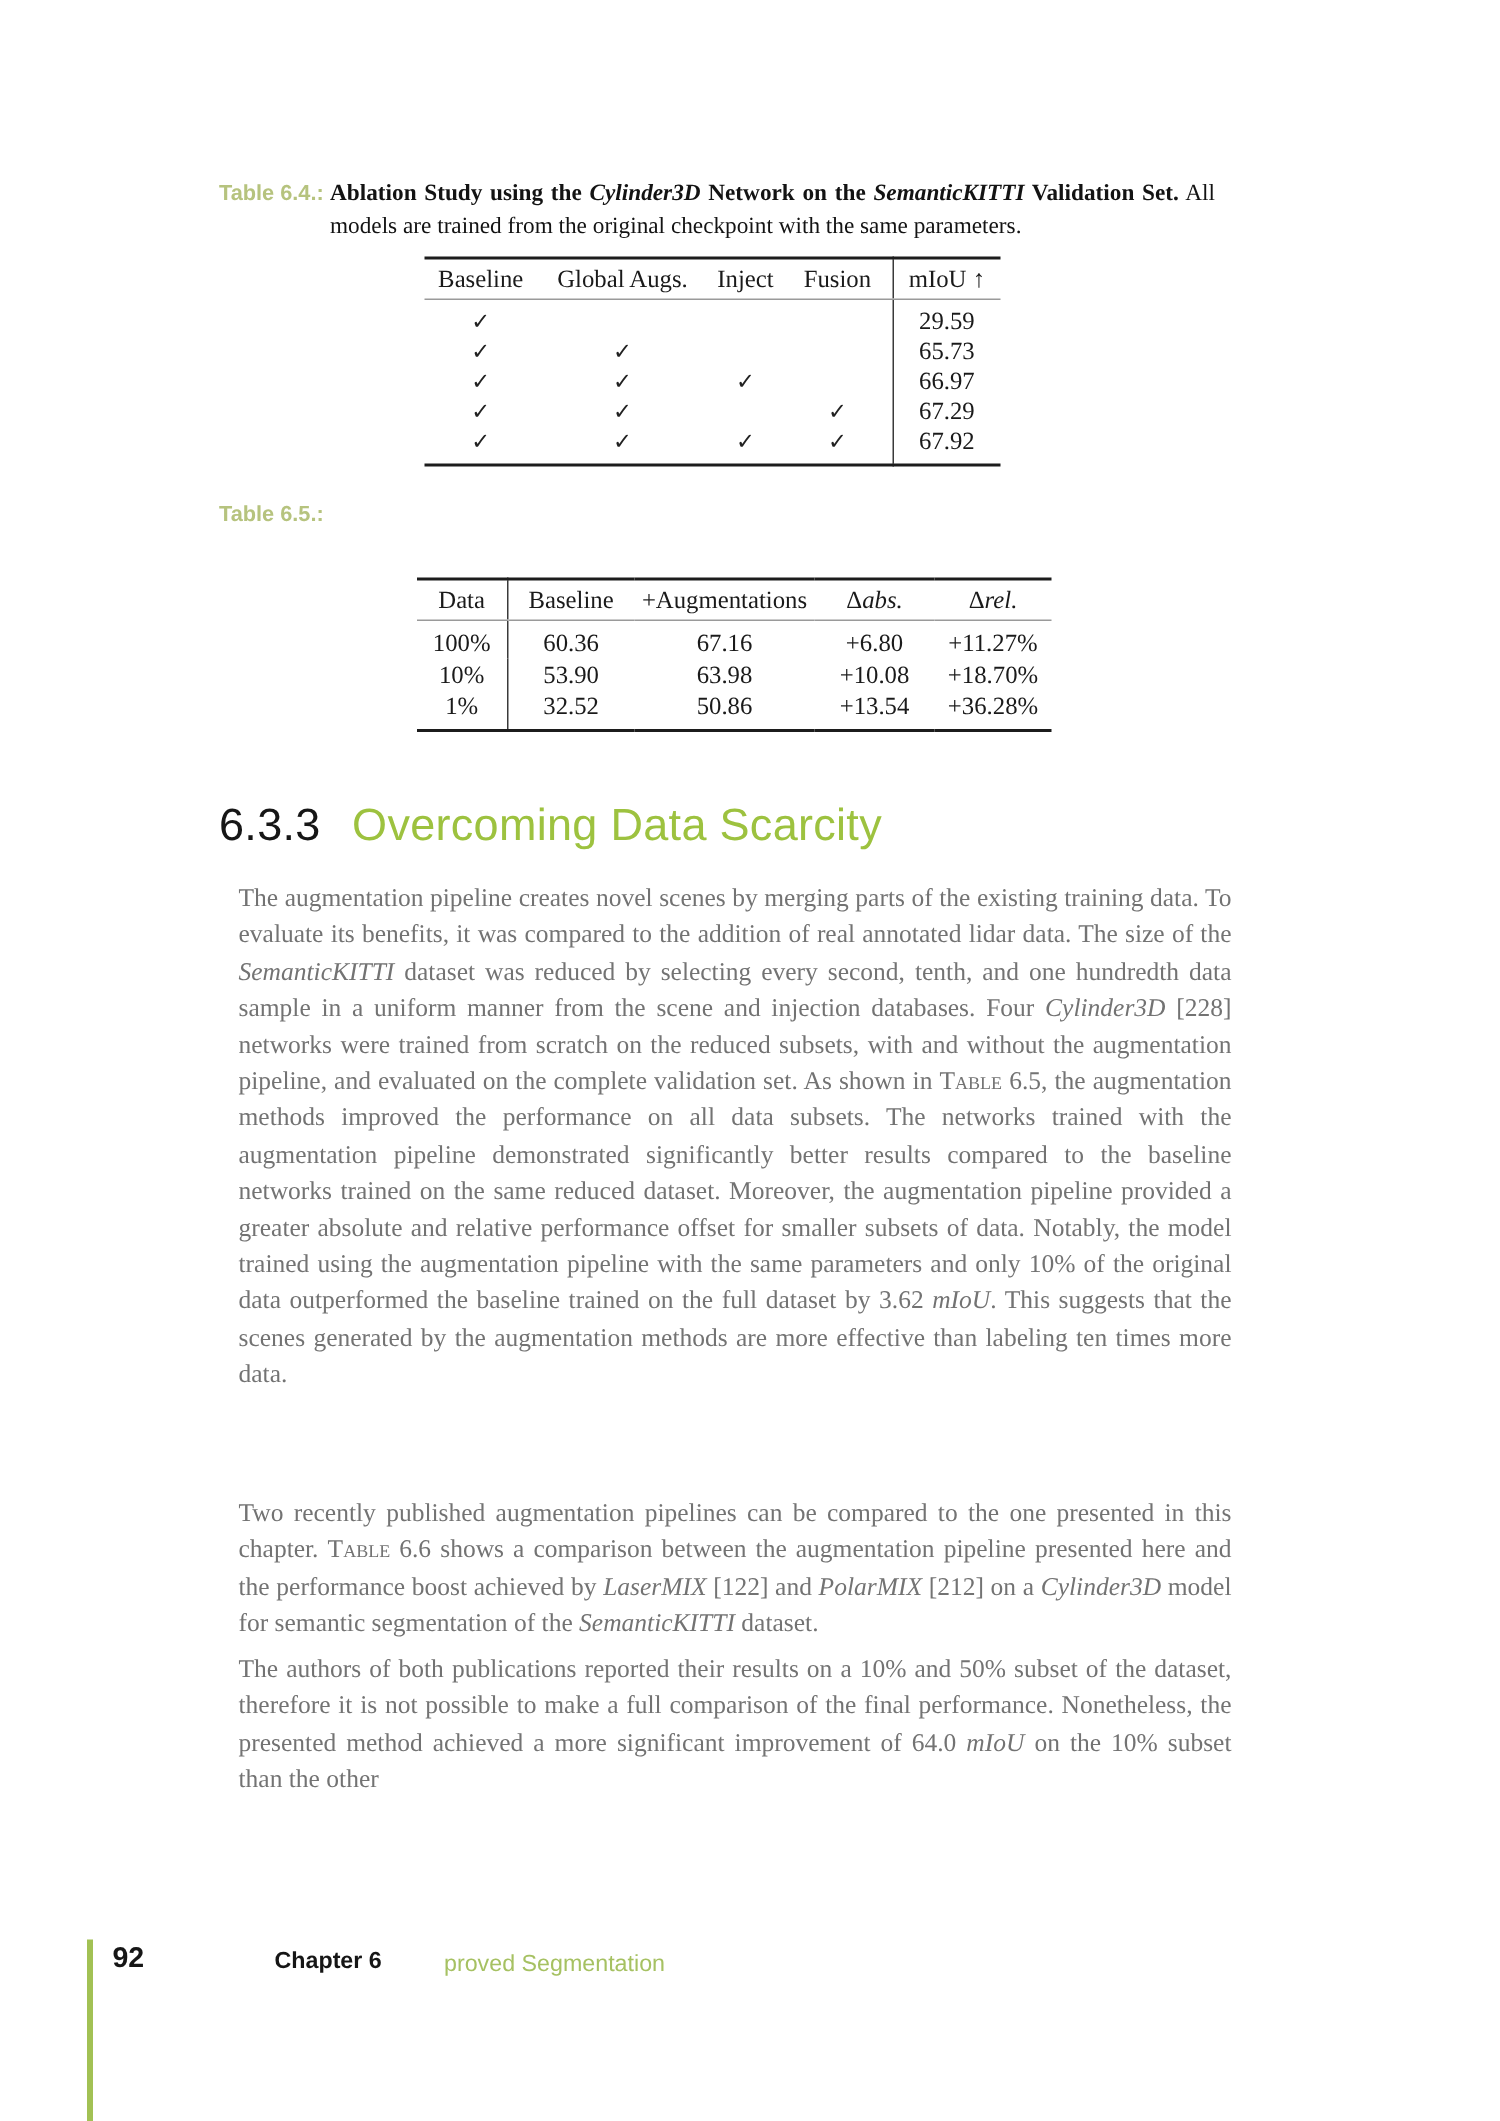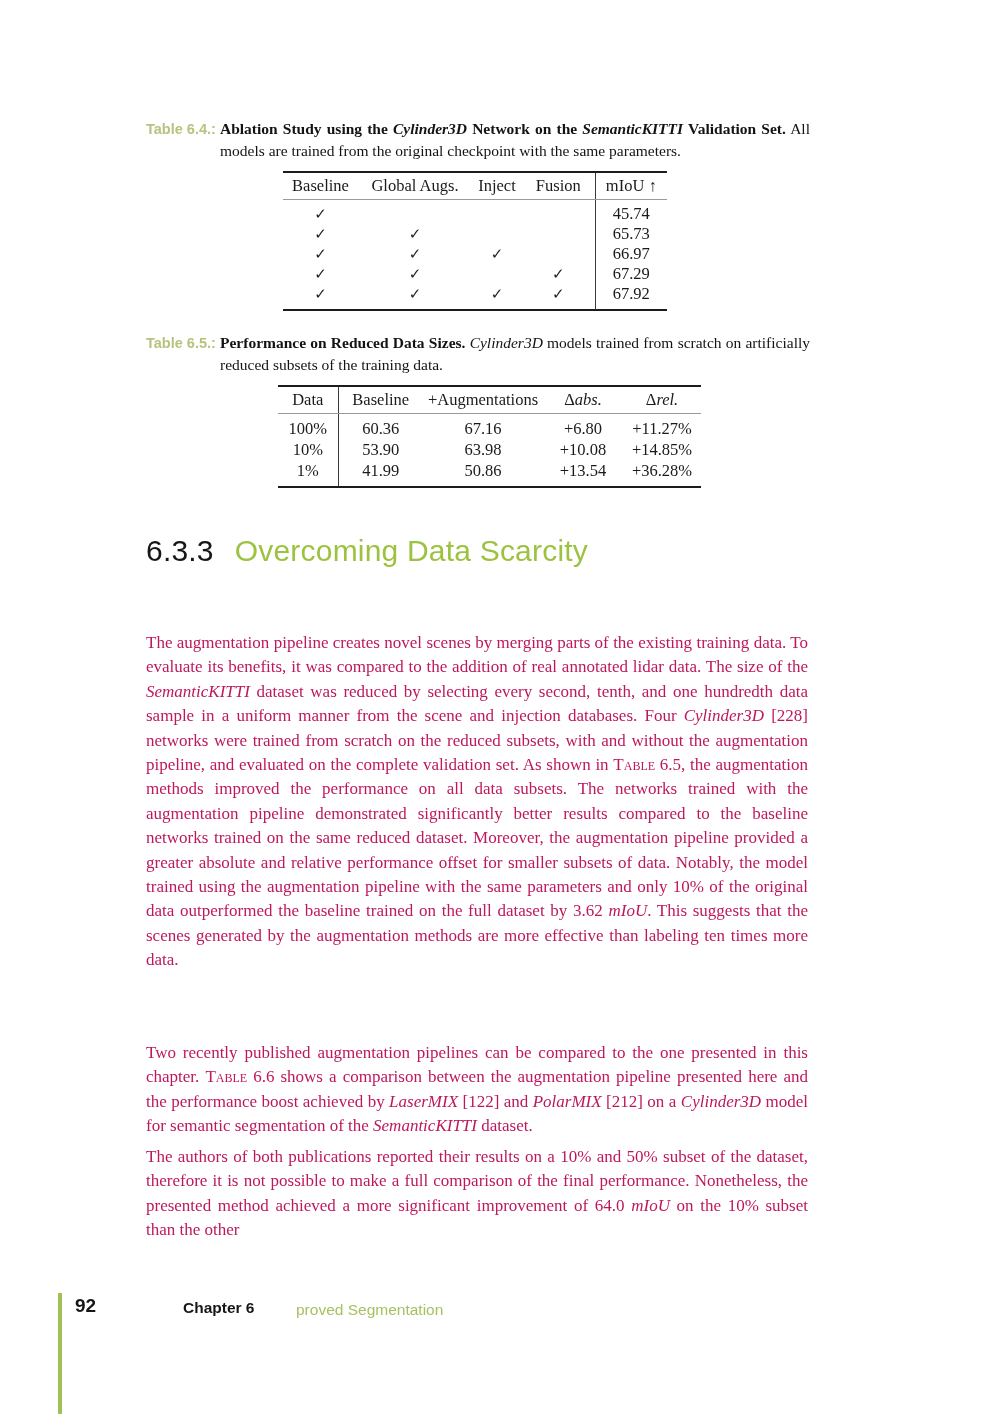--- a/index.html
+++ b/index.html
@@ -52,22 +52,22 @@
   
   .section-heading {
     position:absolute; left:146px;
     font-family:"Liberation Sans", sans-serif; font-size:30px; letter-spacing:0.2px;
   }
   .section-number { color:#161616; margin-right:21px; }
   .section-title  { color:#9dc23f; }
 
   
   .para {
-    position:absolute; left:146px; width:662px;
-    font-size:17px; line-height:24.4px; text-align:justify; color:#be185d;margin-top:44px;
+    position:absolute; left:159px; width:662px;
+    font-size:17px; line-height:24.4px; text-align:justify; color:#737373;
   }
 
   
   .footer-bar { position:absolute; left:58px; top:1293px; width:4px; height:121px; background:#a2c154; }
   .footer-page {
     position:absolute; left:75px; top:1295px;
     font-family:"Liberation Sans", sans-serif; font-weight:bold; font-size:19px; color:#161616;
   }
   .footer-chapter {
     position:absolute; left:183px; top:1299px;
@@ -107,21 +107,21 @@
         <th>Fusion</th>
         <th>mIoU ↑</th>
       </tr>
     </thead>
     <tbody>
       <tr>
         <td class="check">✓</td>
         <td class="check"></td>
         <td class="check"></td>
         <td class="check"></td>
-        <td>45.74</td>
+        <td>29.59</td>
       </tr>
       <tr>
         <td class="check">✓</td>
         <td class="check">✓</td>
         <td class="check"></td>
         <td class="check"></td>
         <td>65.73</td>
       </tr>
       <tr>
         <td class="check">✓</td>
@@ -142,21 +142,20 @@
         <td class="check">✓</td>
         <td class="check">✓</td>
         <td class="check">✓</td>
         <td>67.92</td>
       </tr>
     </tbody>
   </table>
 
   <div class="caption" style="top:332px">
     <span class="caption-label">Table 6.5.:</span>
-    <span><span class="rt-b">Performance on Reduced Data Sizes.</span><span> </span><span class="rt-i">Cylinder3D</span><span> models trained from scratch on artificially reduced subsets of the training data.</span></span>
   </div>
 
   <table class="tbl tbl-reduced">
     <colgroup>
       <col style="width:60px">
         <col style="width:85px">
         <col style="width:120px">
         <col style="width:80px">
         <col style="width:78px">
     </colgroup>
@@ -175,25 +174,25 @@
         <td>60.36</td>
         <td>67.16</td>
         <td>+6.80</td>
         <td>+11.27%</td>
       </tr>
       <tr>
         <td>10%</td>
         <td>53.90</td>
         <td>63.98</td>
         <td>+10.08</td>
-        <td>+14.85%</td>
+        <td>+18.70%</td>
       </tr>
       <tr>
         <td>1%</td>
-        <td>41.99</td>
+        <td>32.52</td>
         <td>50.86</td>
         <td>+13.54</td>
         <td>+36.28%</td>
       </tr>
     </tbody>
   </table>
 
   <div class="section-heading" style="top:534px">
     <span class="section-number">6.3.3</span><span class="section-title">Overcoming Data Scarcity</span>
   </div>

